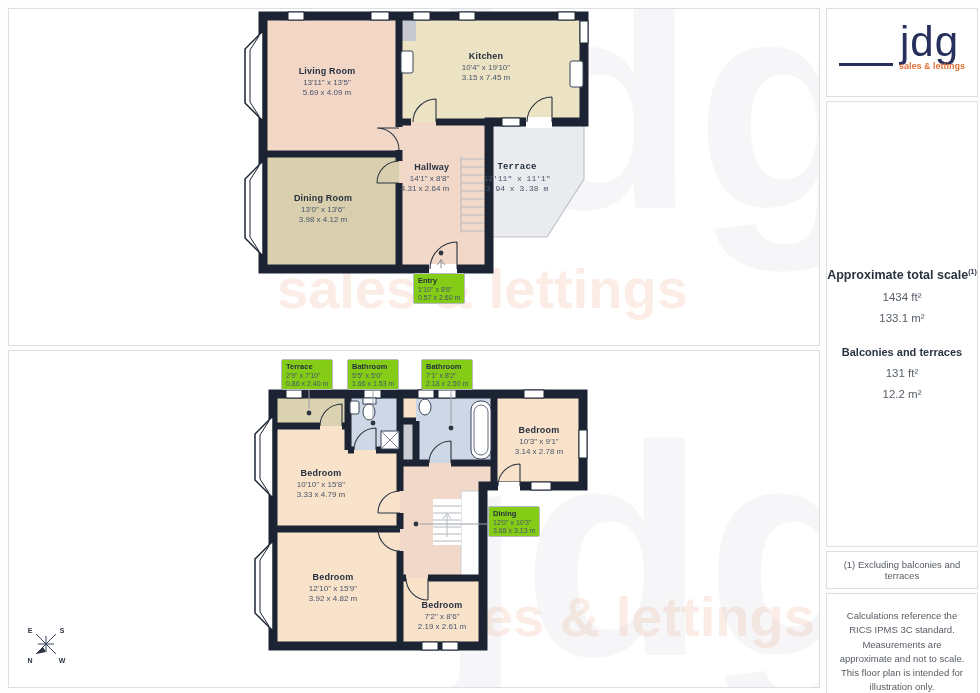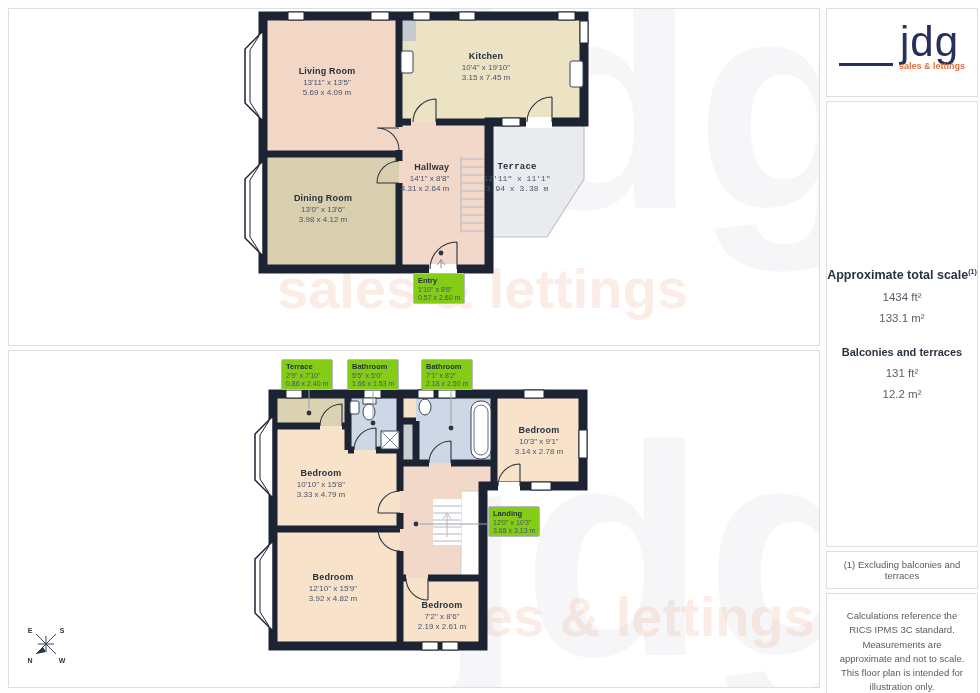--- a/index.html
+++ b/index.html
@@ -224,21 +224,21 @@
       <div class="rn">Bathroom</div>
       <div class="rd">5'5" x 5'0"</div>
       <div class="rd">1.66 x 1.53 m</div>
     </div>
     <div class="callout" style="left:412px;top:8px;">
       <div class="rn">Bathroom</div>
       <div class="rd">7'1" x 8'2"</div>
       <div class="rd">2.18 x 2.50 m</div>
     </div>
     <div class="callout" style="left:479px;top:155px;">
-      <div class="rn">Landing</div>
+      <div class="rn">Dining</div>
       <div class="rd">12'0" x 10'3"</div>
       <div class="rd">3.68 x 3.13 m</div>
     </div>
 
     <div class="room-label" style="left:530px;top:89px;">
       <div class="rn">Bedroom</div>
       <div class="rd">10'3" x 9'1"</div>
       <div class="rd">3.14 x 2.78 m</div>
     </div>
     <div class="room-label" style="left:312px;top:132px;">

